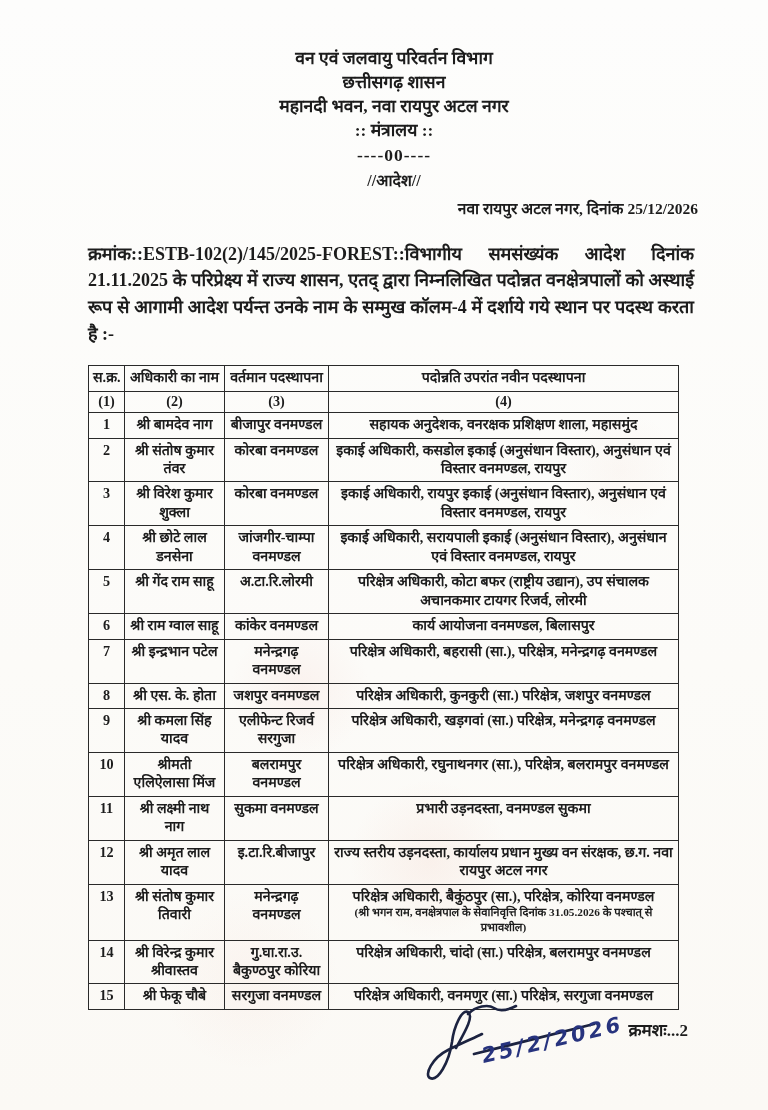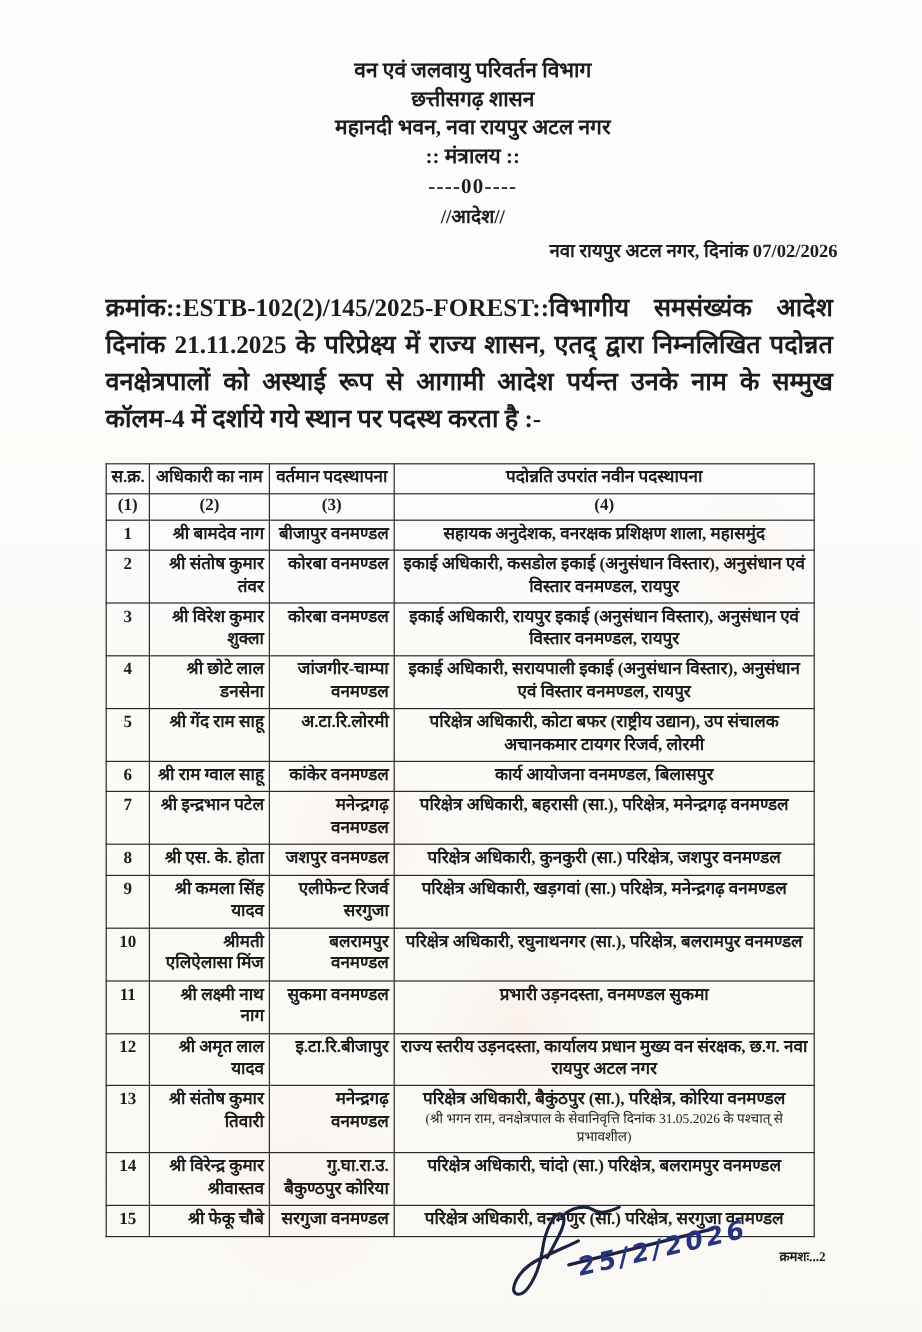--- a/index.html
+++ b/index.html
@@ -41,21 +41,21 @@
   .date-line{
     text-align:right;
     font-weight:700;
     font-size:15.5px;
     margin-top:6px;
     padding-right:2px;
   }
   .intro{
     margin-top:22px;
     font-weight:700;
-    font-size:21px;
+    font-size:18px;
     line-height:1.48;
     text-align:justify;
     width:606px;
   }
   table.order-table{
     border-collapse:collapse;
     margin-top:6px;
     width:590px;
     table-layout:fixed;
     font-size:14.2px;
@@ -67,34 +67,34 @@
     border:1.6px solid #2a2a2a;
     padding:2px 4px 4px 4px;
     vertical-align:top;
   }
   table.order-table col.c1{width:36px;}
   table.order-table col.c2{width:100px;}
   table.order-table col.c3{width:104px;}
   table.order-table col.c4{width:350px;}
   th{font-weight:700;text-align:center;}
   td.sno{text-align:center;}
-  td.name, td.current{text-align:right;}
+  td.name, td.current{text-align:center;}
   td.newpost{text-align:center;}
   tr.colnum td{text-align:center;font-weight:700;padding:0 2px 2px 2px;}
   .note{
     font-size:11.3px;
-    font-weight:400;
+    font-weight:700;
     line-height:1.35;
     text-align:center;
   }
   .continuation{
     width:600px;
     text-align:right;
     font-weight:700;
-    font-size:11px;
+    font-size:17px;
     margin-top:8px;
     padding-right:6px;
   }
   .signature{
     position:absolute;
     left:422px;
     top:990px;
     width:250px;
     height:110px;
   }
@@ -121,21 +121,21 @@
     <div class="doc-head">
       <div>वन एवं जलवायु परिवर्तन विभाग</div>
       <div>छत्तीसगढ़ शासन</div>
       <div>महानदी भवन, नवा रायपुर अटल नगर</div>
       <div>:: मंत्रालय ::</div>
       <div class="sep">----00----</div>
     </div>
 
     <div class="order-label">//आदेश//</div>
 
-    <div class="date-line">नवा रायपुर अटल नगर, दिनांक  07/02/2026</div>
+    <div class="date-line">नवा रायपुर अटल नगर, दिनांक  25/12/2026</div>
 
     <p class="intro">क्रमांक::ESTB-102(2)/145/2025-FOREST::विभागीय समसंख्यंक आदेश दिनांक 21.11.2025 के परिप्रेक्ष्य में राज्य शासन, एतद् द्वारा निम्नलिखित पदोन्नत वनक्षेत्रपालों को अस्थाई रूप से आगामी आदेश पर्यन्त उनके नाम के सम्मुख कॉलम-4 में दर्शाये गये स्थान पर पदस्थ करता है :-</p>
 
     <table class="order-table">
       <colgroup>
         <col class="c1">
           <col class="c2">
           <col class="c3">
           <col class="c4">
       </colgroup>

